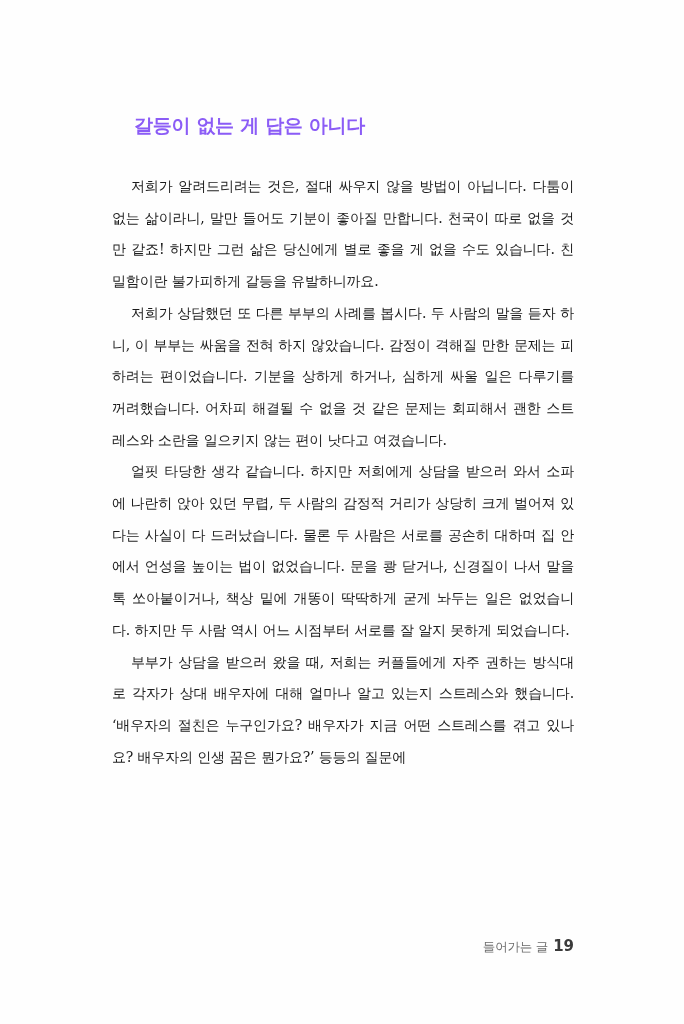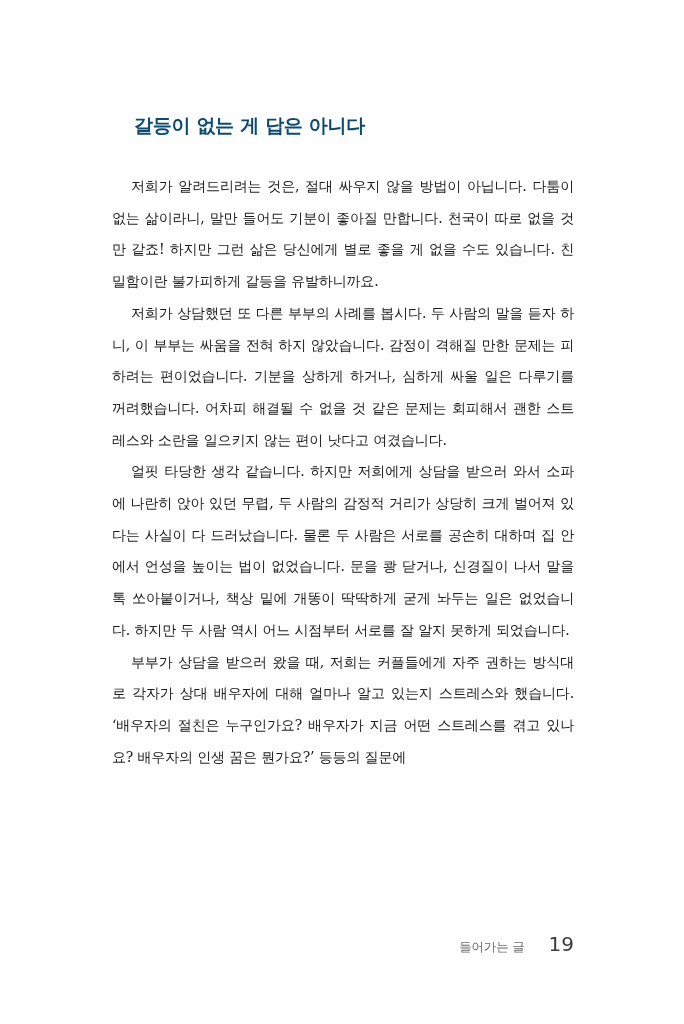--- a/index.html
+++ b/index.html
@@ -27,21 +27,21 @@
   
   .chapter-heading {
     position: absolute;
     left: 134px;
     top: 100px;
     width: 440px;
     font-family: "DejaVu Sans", "Liberation Sans", sans-serif;
     font-size: 19px;
     font-weight: 700;
     letter-spacing: -0.3px;
-    color: #0c4a6e;
+    color: #8b5cf6;
     line-height: 1.3;
     white-space: nowrap;
   }
 
   
   .text-block {
     position: absolute;
     left: 112px;
     top: 171px;
     width: 462px;
@@ -66,35 +66,35 @@
     text-align: justify;
   }
 
   
   .footer {
     position: absolute;
     right: 110px;
     bottom: 68px;
     display: flex;
     align-items: baseline;
-    gap: 24px;
+    gap: 5px;
     color: #5d5d5d;
   }
 
   .footer-label {
     font-family: "DejaVu Sans", "Liberation Sans", sans-serif;
     font-size: 12.5px;
     letter-spacing: -0.2px;
     color: #6a6a6a;
   }
 
   .footer-pagenum {
     font-family: "DejaVu Sans", "Liberation Sans", sans-serif;
-    font-size: 20px;
-    font-weight: 400;
+    font-size: 15px;
+    font-weight: 700;
     color: #3a3a3a;
     letter-spacing: 0;
     margin-top: 44px;
   }
 </style>
 </head>
 <body>
 
 <div class="page">
 

